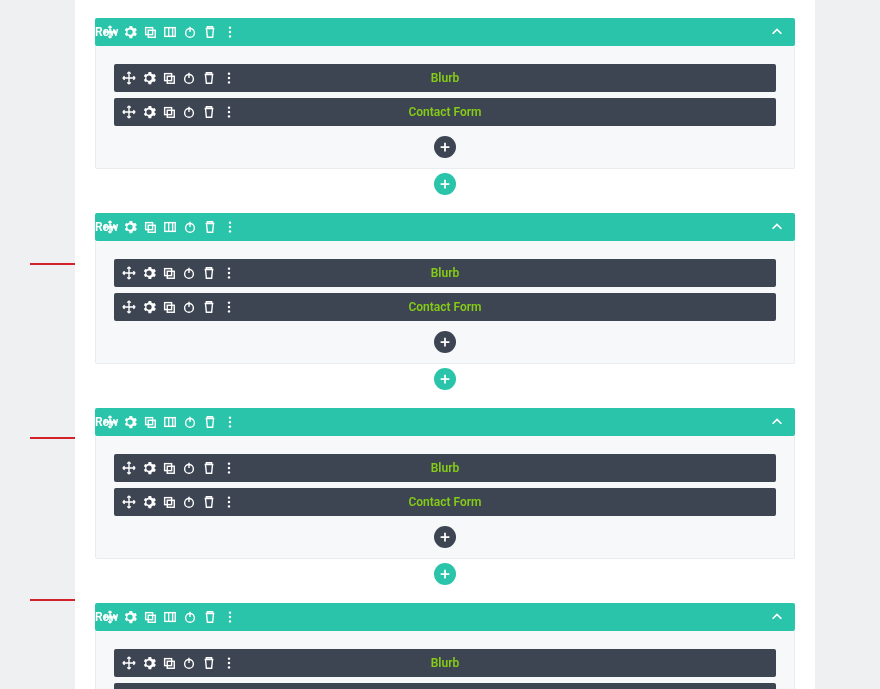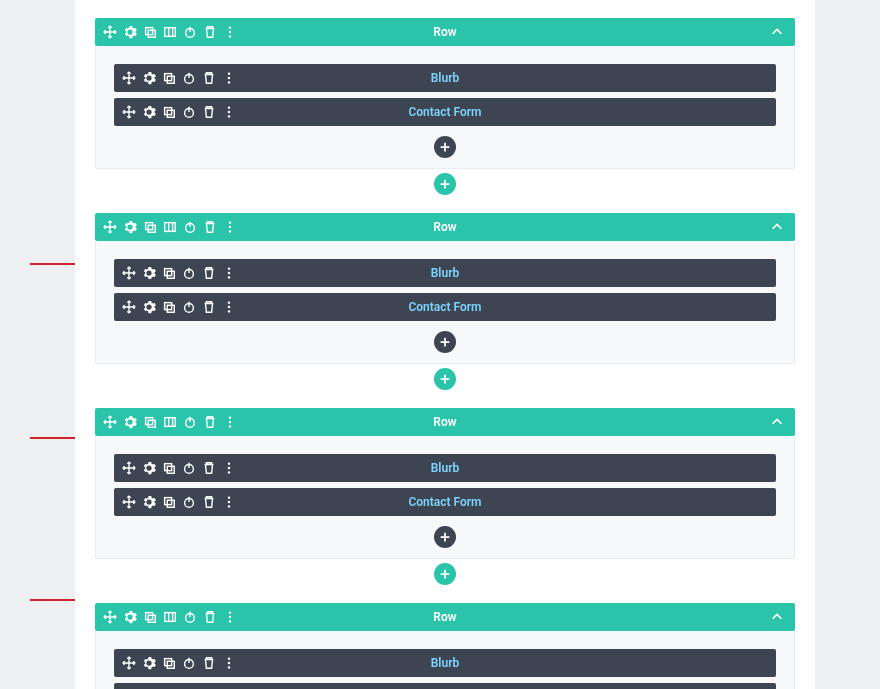--- a/index.html
+++ b/index.html
@@ -51,21 +51,21 @@
     }
     .icon svg {
       width: 14px;
       height: 14px;
       display: block;
     }
     .row-title {
       position: absolute;
       left: 0;
       right: 0;
-      text-align: center;
+      text-align: left;
       font-size: 12px;
       font-weight: 600;
       pointer-events: none;
       color: #ffffff;
     }
     .collapse-btn {
       position: absolute;
       right: 8px;
       top: 0;
       height: 28px;
@@ -93,21 +93,21 @@
       margin-bottom: 6px;
     }
     .module-title {
       position: absolute;
       left: 0;
       right: 0;
       text-align: center;
       font-size: 12px;
       font-weight: 600;
       pointer-events: none;
-      color: #7dd3fc;
+      color: #84cc16;
     }
     .add-row-module {
       display: flex;
       justify-content: center;
       padding: 4px 0 2px 0;
     }
     .add-circle-dark {
       width: 22px;
       height: 22px;
       border-radius: 50%;

